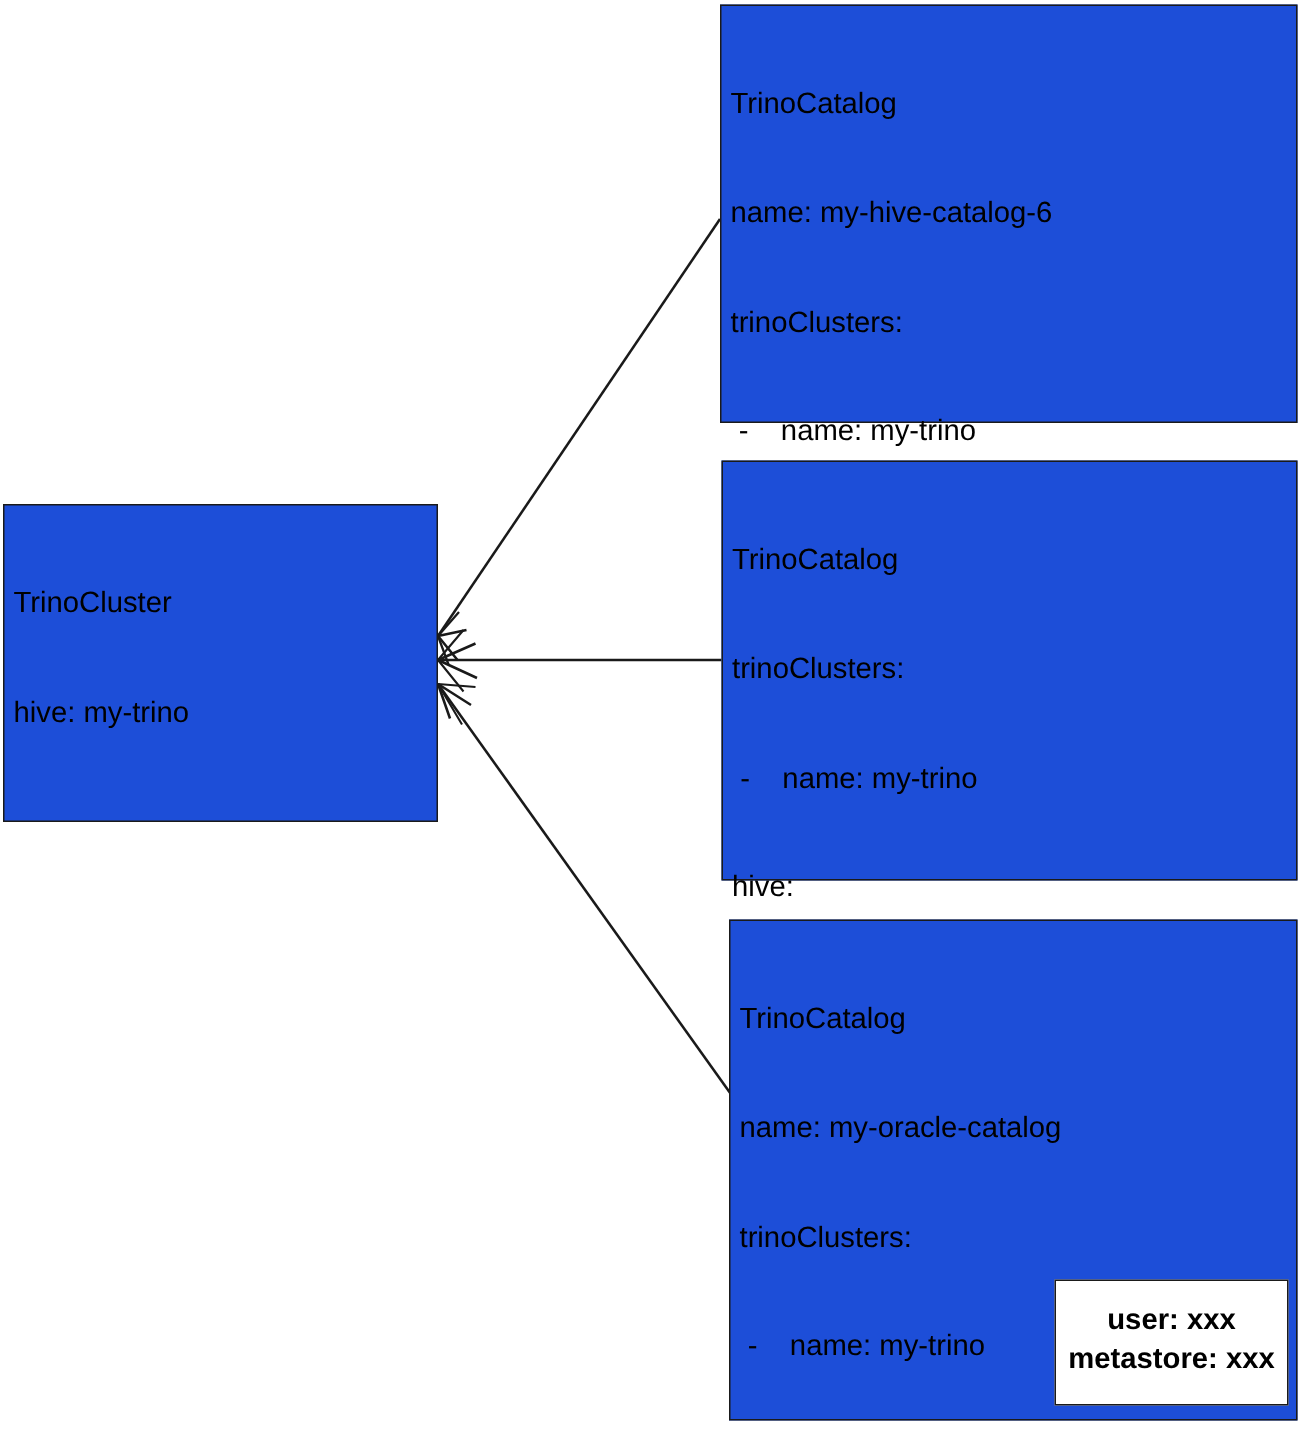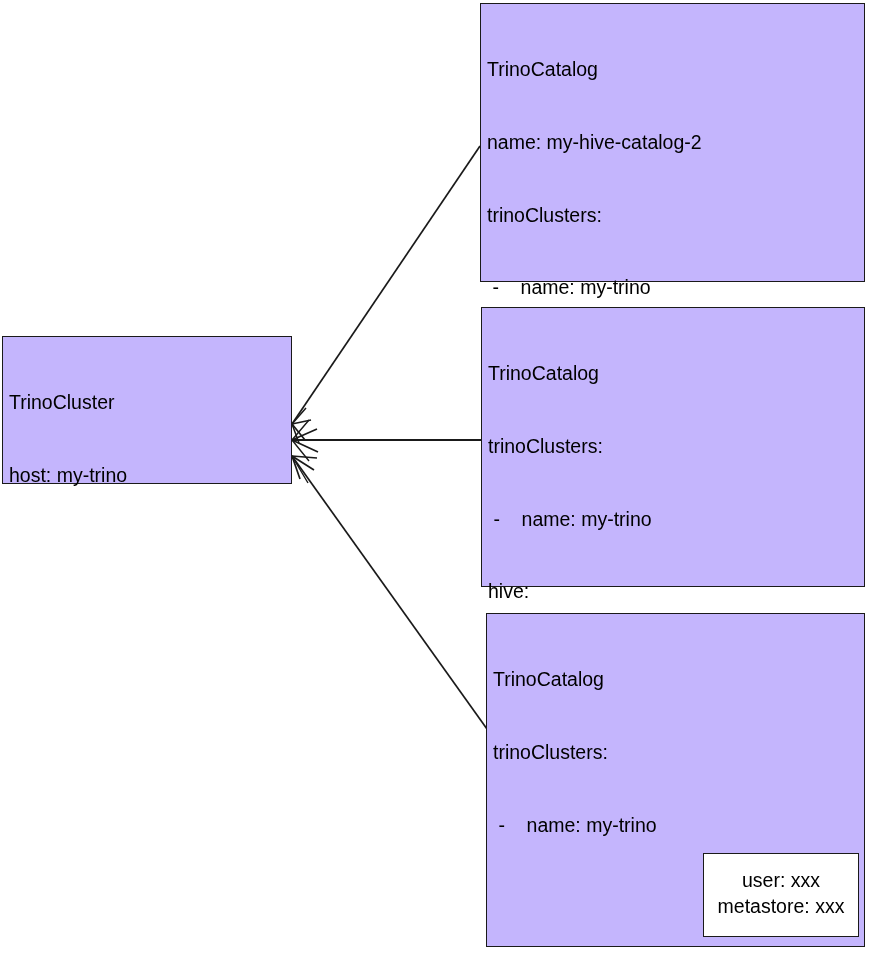--- a/index.html
+++ b/index.html
@@ -12,55 +12,56 @@
     width: 872px;
     height: 954px;
     background: #ffffff;
     font-family: "Liberation Sans", sans-serif;
     overflow: hidden;
   }
   .node {
     position: absolute;
     box-sizing: border-box;
     border: 1.6px solid #1a1a1a;
-    background: #c4b5fd;
+    background: #1d4ed8;
     color: #000000;
   }
   .yaml {
     position: absolute;
     left: 6px;
     top: 5px;
     font-size: 19.5px;
     line-height: 24.2px;
     white-space: pre;
     color: #000000;
   }
   .yaml .ln { display: block; white-space: pre; }
   .i0 { padding-left: 0px; }
 
-  #cluster-box { left: 2px; top: 336px; width: 290px; height: 148px; }
+  #cluster-box { left: 2px; top: 336px; width: 290px; height: 212px; }
   #catalog-box-1 { left: 480px; top: 3px; width: 385px; height: 279px; }
   #catalog-box-2 { left: 481px; top: 307px; width: 384px; height: 280px; }
   #catalog-box-3 { left: 486px; top: 613px; width: 379px; height: 334px; }
 
   #secret-box {
     position: absolute;
     left: 702px; top: 852px;
     width: 156px; height: 84px;
     box-sizing: border-box;
     border: 1.8px solid #1a1a1a;
     background: #ffffff;
   }
   .secret-text {
     position: absolute;
     left: 0; right: 0; top: 13px;
     text-align: center;
     font-size: 19.5px;
     line-height: 26px;
     color: #000000;
+    font-weight: bold;
   }
   .secret-text .ln { display: block; }
 
   svg#edges {
     position: absolute;
     left: 0; top: 0;
     width: 872px; height: 954px;
     pointer-events: none;
   }
   svg#edges line, svg#edges path { stroke: #1a1a1a; fill: none; }
@@ -92,28 +93,28 @@
 
     <g>
       <line x1="759" y1="816" x2="786" y2="853" stroke-width="1.7"></line>
       <path d="M 786 853 L 766 836 M 786 853 L 779 829" stroke-width="1.6"></path>
     </g>
   </svg>
 
   <div class="node" id="cluster-box">
     <div class="yaml">
       <span class="ln i0">TrinoCluster</span>
-      <span class="ln i0">host: my-trino</span>
+      <span class="ln i0">hive: my-trino</span>
     </div>
   </div>
 
   <div class="node" id="catalog-box-1">
     <div class="yaml">
       <span class="ln">TrinoCatalog</span>
-      <span class="ln">name: my-hive-catalog-2</span>
+      <span class="ln">name: my-hive-catalog-6</span>
       <span class="ln">trinoClusters:</span>
       <span class="ln"> -    name: my-trino</span>
       <span class="ln">hive:</span>
       <span class="ln">   s3: # S3ConnnectionSpec</span>
       <span class="ln">      inline:</span>
       <span class="ln">         host: minio</span>
       <span class="ln">   metastore: # whatever</span>
     </div>
   </div>
 
@@ -125,20 +126,21 @@
       <span class="ln">hive:</span>
       <span class="ln">   hdfs:</span>
       <span class="ln">      # TBD</span>
       <span class="ln">   metastore: # whatever</span>
     </div>
   </div>
 
   <div class="node" id="catalog-box-3">
     <div class="yaml">
       <span class="ln">TrinoCatalog</span>
+      <span class="ln">name: my-oracle-catalog</span>
       <span class="ln">trinoClusters:</span>
       <span class="ln"> -    name: my-trino</span>
       
       
       
     </div>
 
     <div id="secret-box" style="left:216px; top:239px;">
       <div class="secret-text">
         <span class="ln">user: xxx</span>

